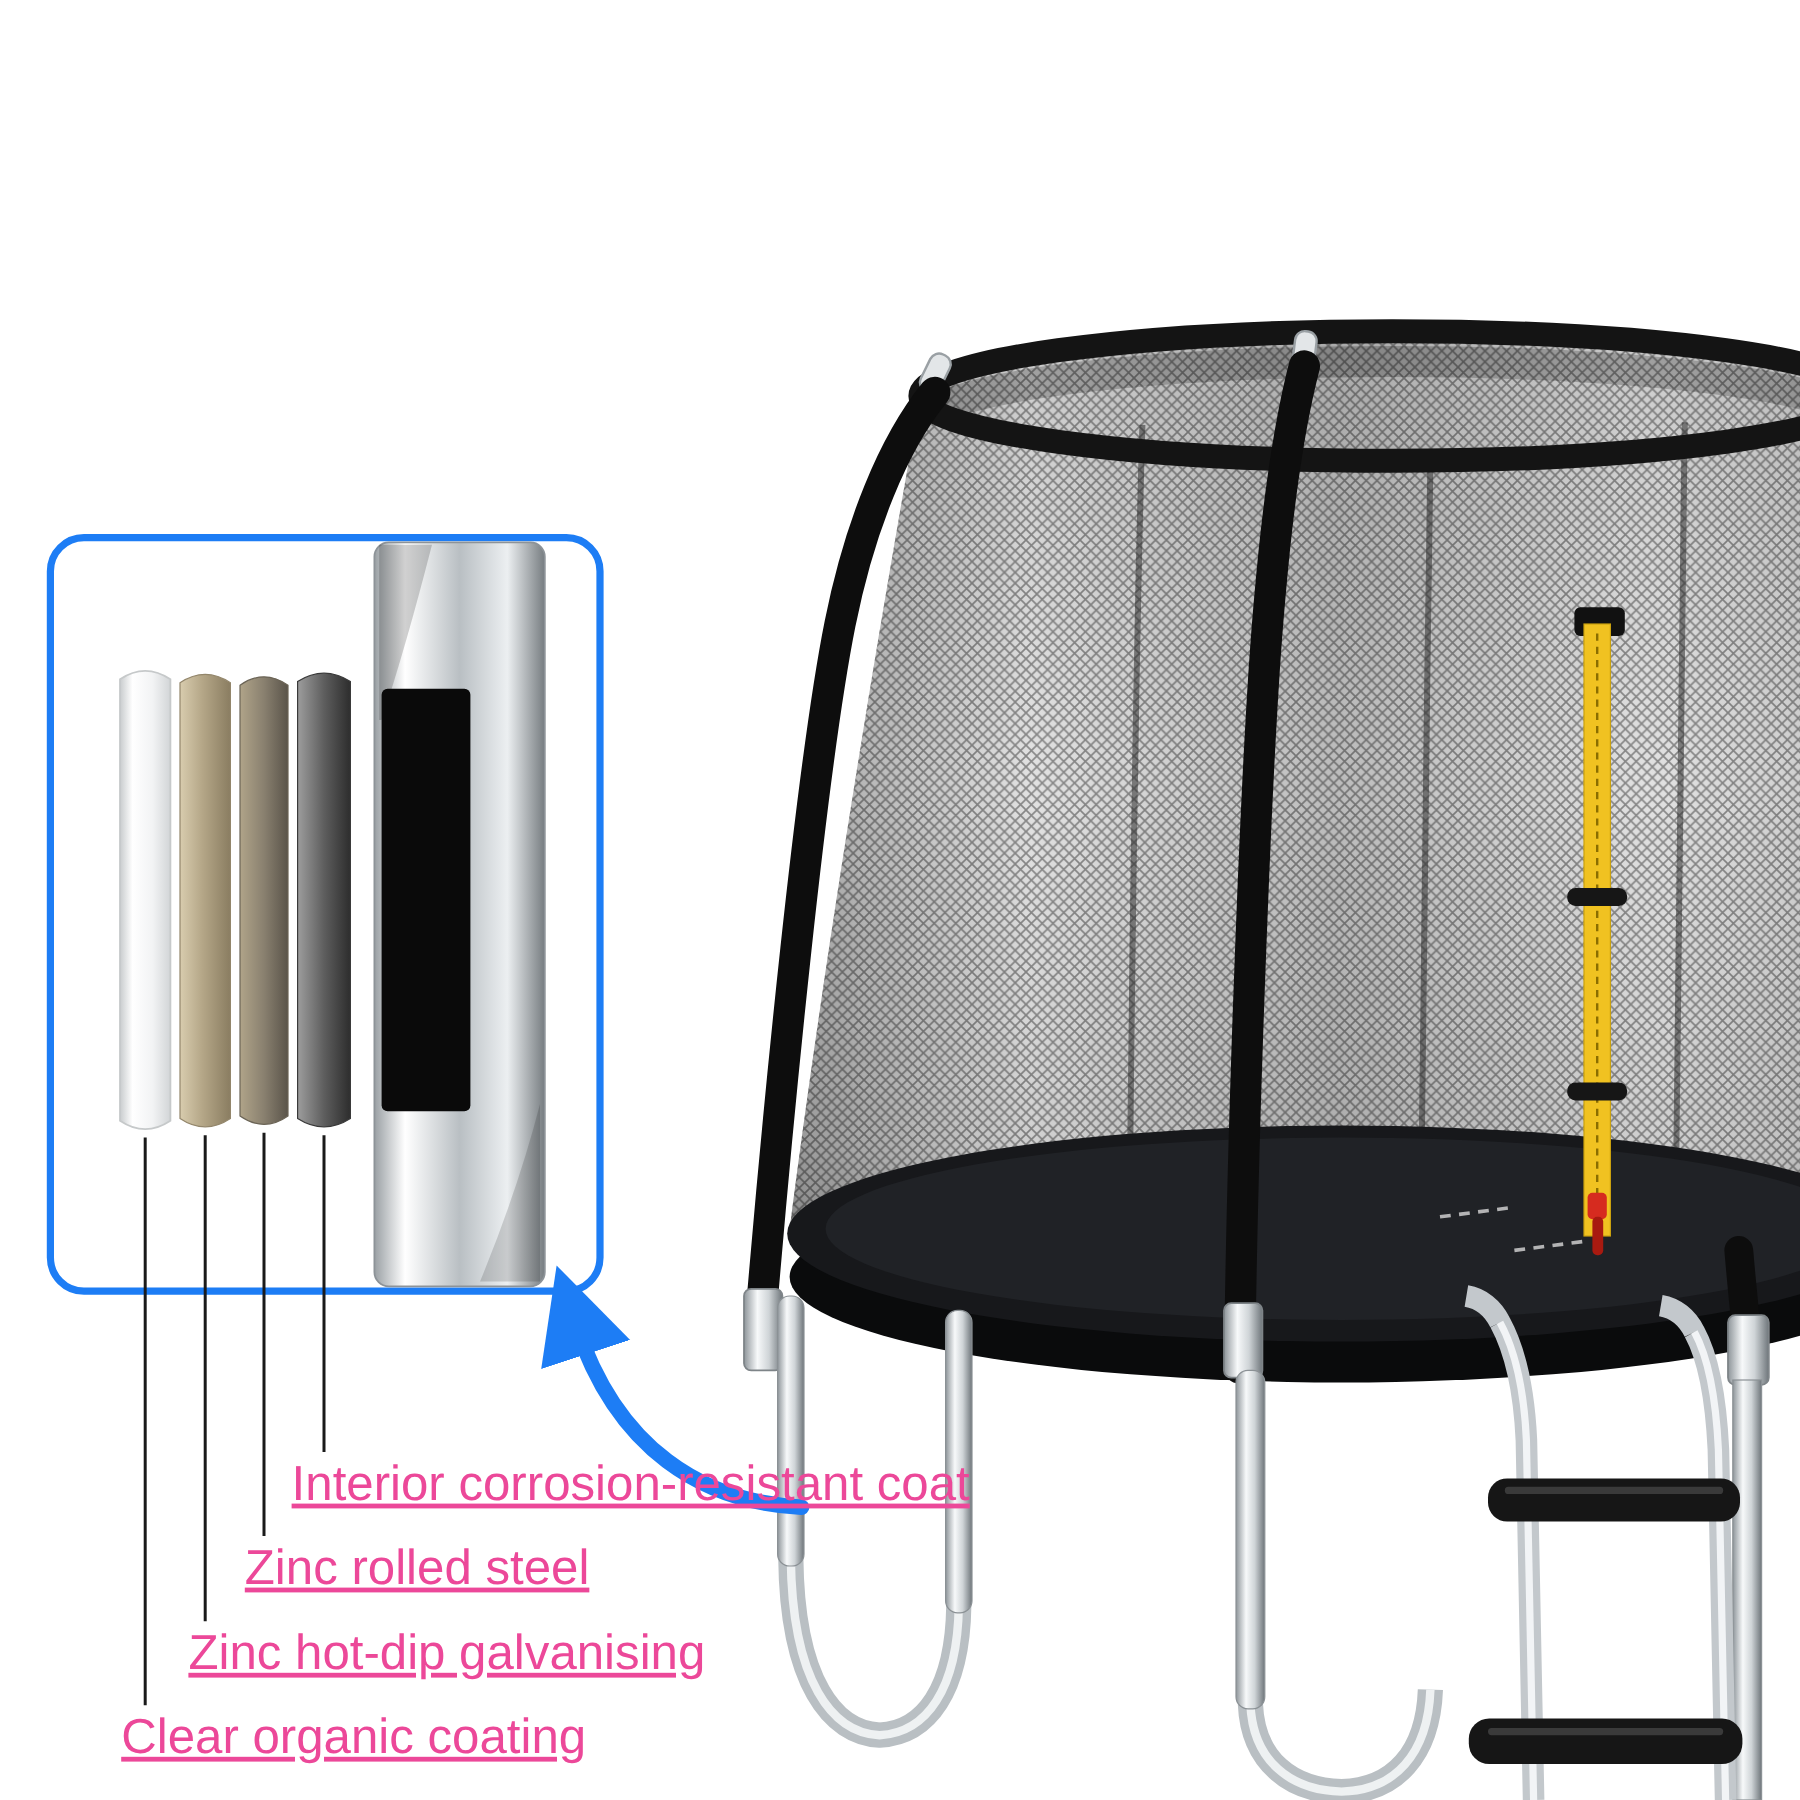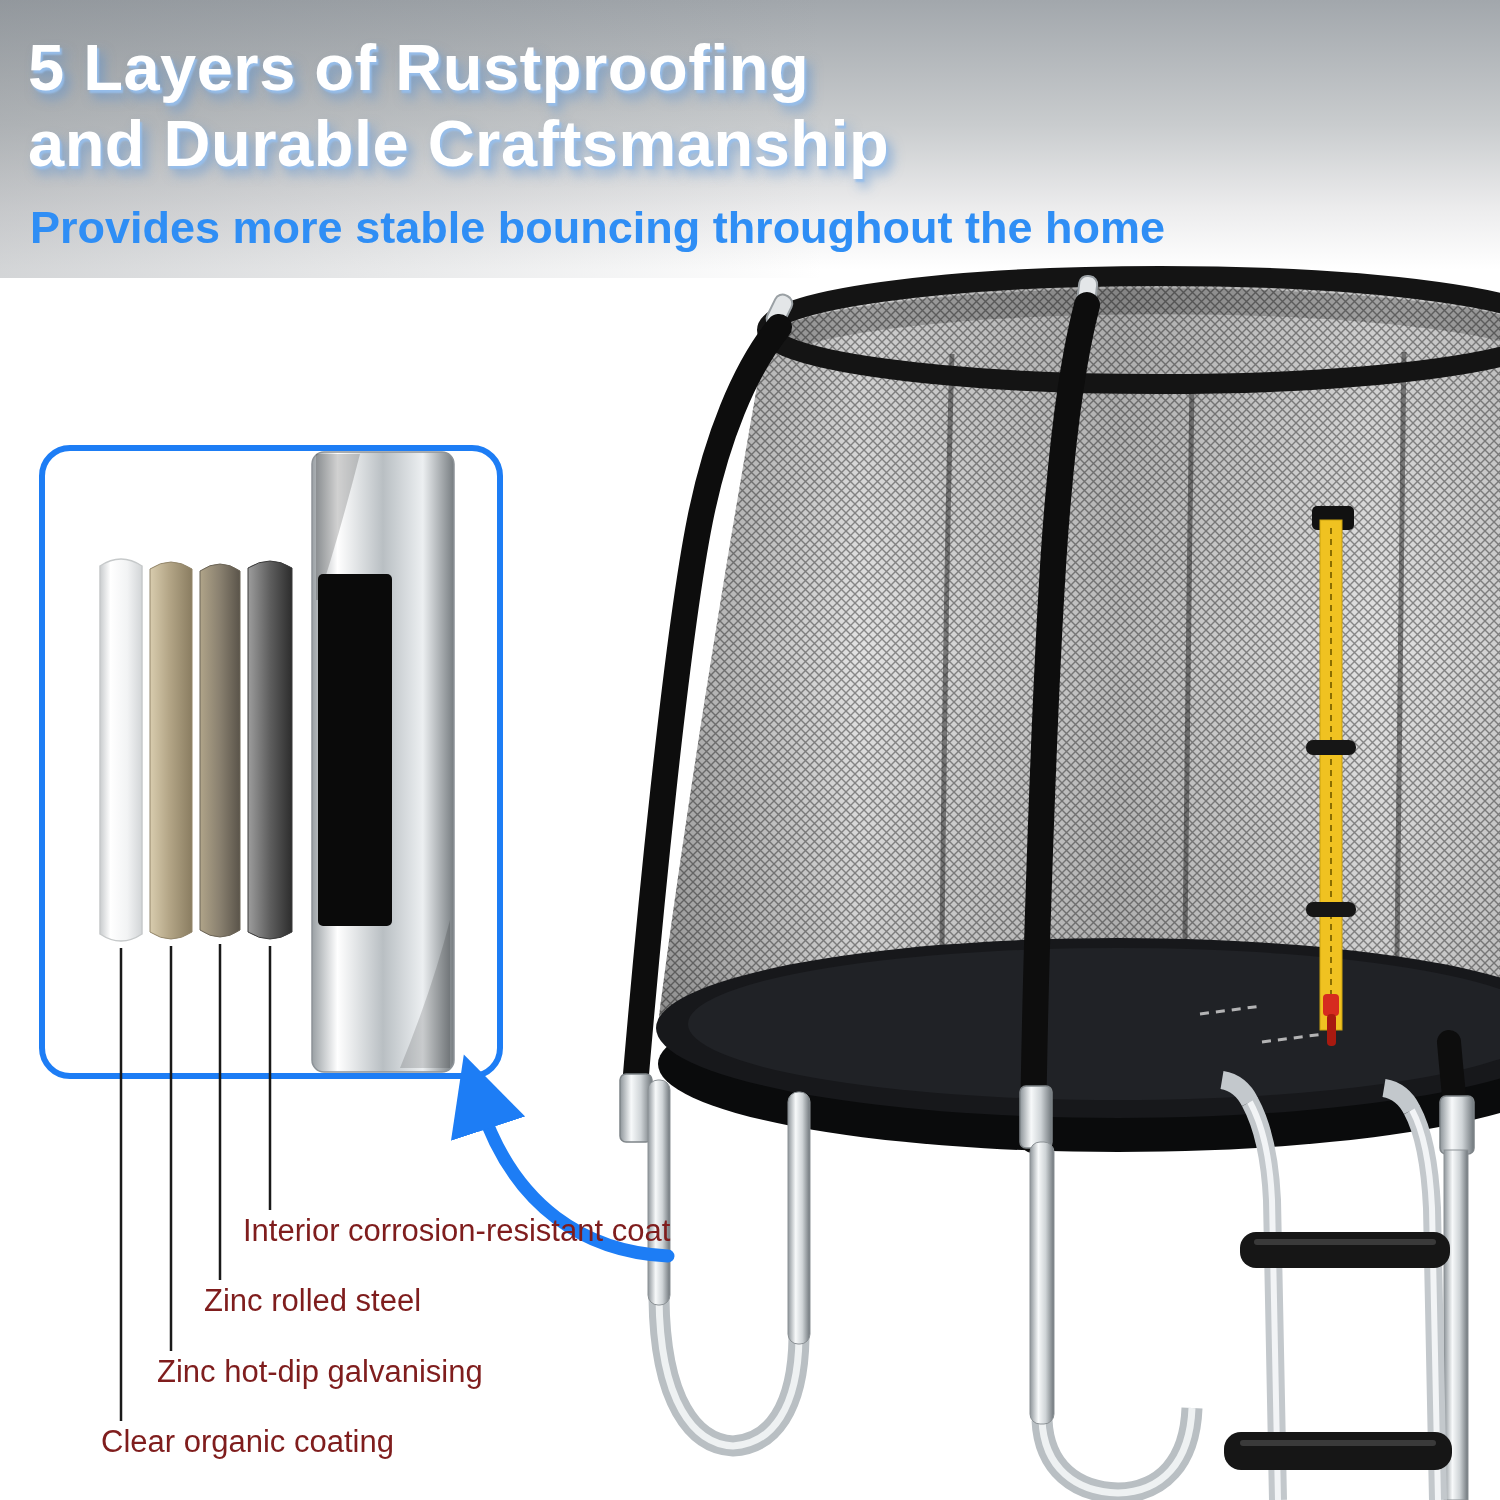--- a/index.html
+++ b/index.html
@@ -18,35 +18,28 @@
     font-size:65px;font-weight:bold;letter-spacing:0.5px;line-height:1.17;color:#ffffff;
     text-shadow:2px 3px 2px rgba(150,190,235,0.95), 6px 8px 12px rgba(80,140,210,0.55);
     white-space:nowrap;
   }
   .subtitle{
     position:absolute;left:30px;top:202px;
     font-size:45px;font-weight:bold;color:#2f8ef5;white-space:nowrap;
   }
   .art{position:absolute;left:0;top:0;}
   .annotation{
-    position:absolute;font-size:31px;color:#7f1d1d;white-space:nowrap;
+    position:absolute;font-size:41px;color:#ec4899;white-space:nowrap;text-decoration:underline;
   }
 </style>
 </head>
 <body>
 
 <div class="page">
 
-  <div class="banner">
-    <div class="title">
-      <div>5 Layers of Rustproofing</div>
-      <div>and Durable Craftsmanship</div>
-    </div>
-    <div class="subtitle">Provides more stable bouncing throughout the home</div>
-  </div>
 
   <svg class="art" width="1500" height="1500" viewBox="0 0 1500 1500" xmlns="http://www.w3.org/2000/svg">
     <defs>
       <pattern id="mesh" width="9" height="9" patternUnits="userSpaceOnUse">
         <rect width="9" height="9" fill="#ebebeb"></rect>
         <path d="M0 0 L9 9 M9 0 L0 9" stroke="#8f8f8f" stroke-width="1.4"></path>
       </pattern>
       <linearGradient id="netShadeH" x1="0" y1="0" x2="1" y2="0">
         <stop offset="0" stop-color="#000000" stop-opacity="0.30"></stop>
         <stop offset="0.22" stop-color="#000000" stop-opacity="0.04"></stop>

